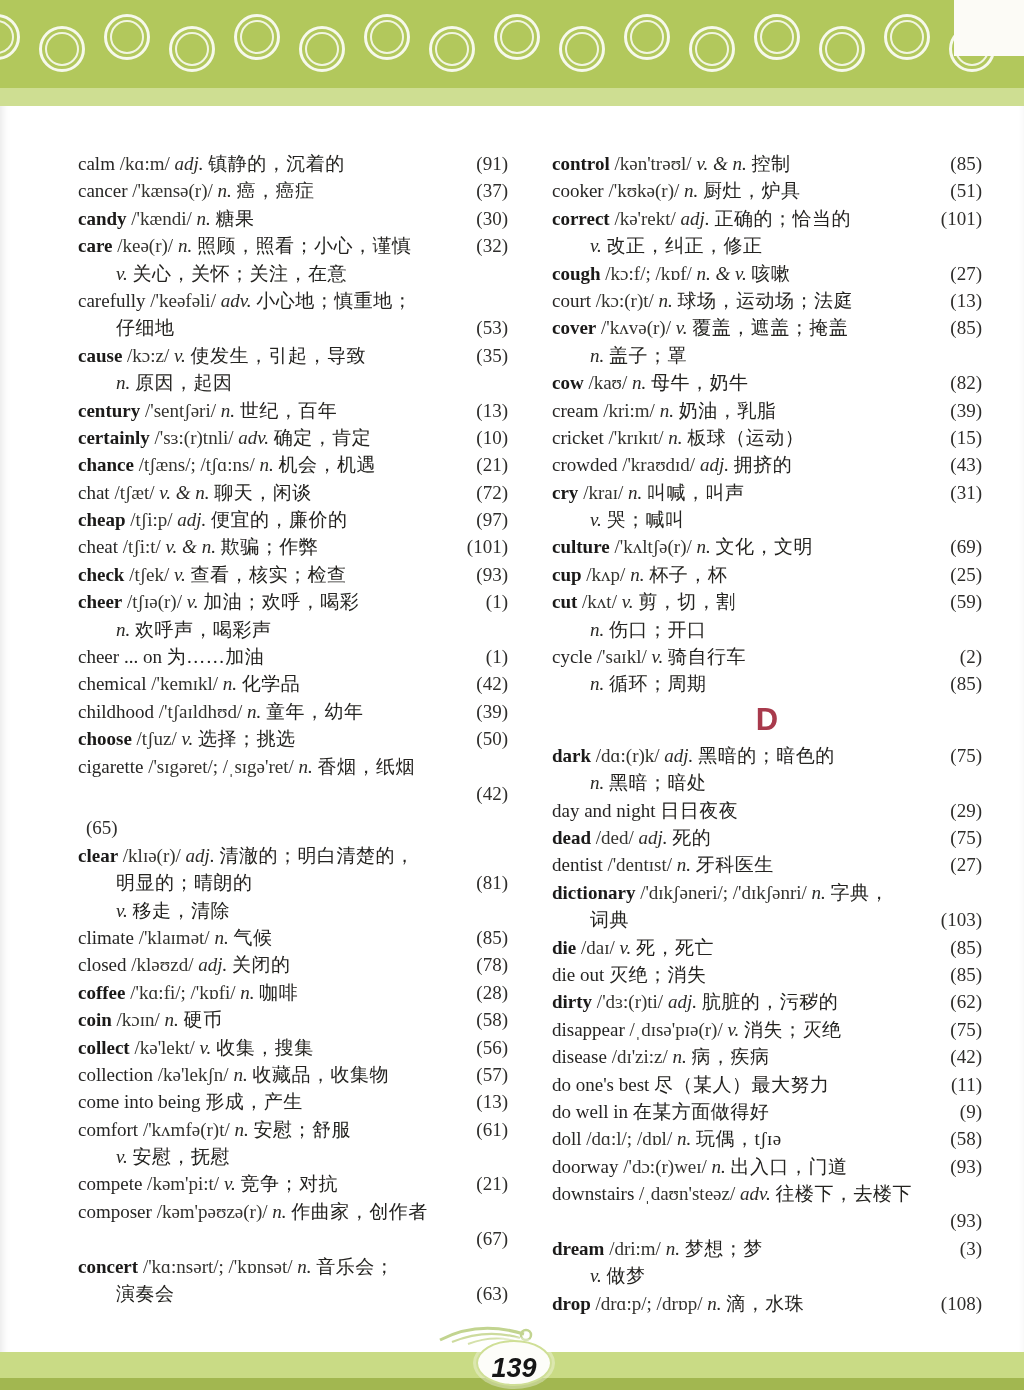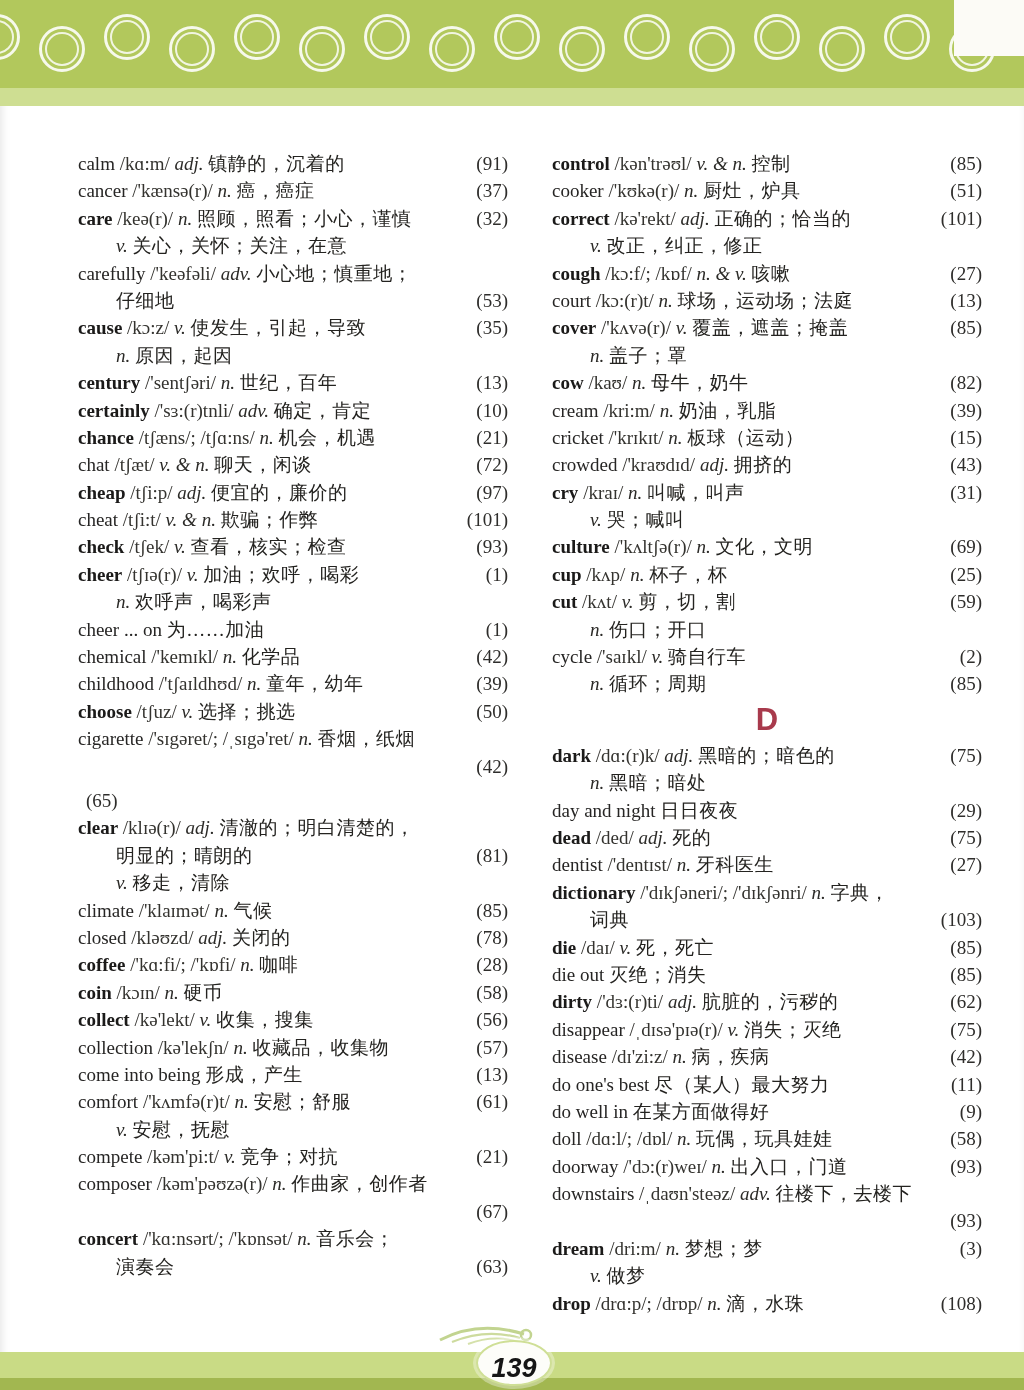--- a/index.html
+++ b/index.html
@@ -99,20 +99,24 @@
     <div class="col" id="col-left">
         <div class="row">
           <span class="main"><span class="w">calm</span> <span class="ph">/kɑ:m/</span> <span class="pos">adj.</span> <span class="zh">镇静的，沉着的</span> </span>
           <span class="pg">(91)</span>
         </div>
         <div class="row">
           <span class="main"><span class="w">cancer</span> <span class="ph">/'kænsə(r)/</span> <span class="pos">n.</span> <span class="zh">癌，癌症</span> </span>
           <span class="pg">(37)</span>
         </div>
         <div class="row">
+          <span class="main"><span class="w b">candy</span> <span class="ph">/'kændi/</span> <span class="pos">n.</span> <span class="zh">糖果</span> </span>
+          <span class="pg">(30)</span>
+        </div>
+        <div class="row">
           <span class="main"><span class="w b">care</span> <span class="ph">/keə(r)/</span> <span class="pos">n.</span> <span class="zh">照顾，照看；小心，谨慎</span> </span>
           <span class="pg">(32)</span>
         </div>
         <div class="row indent">
           <span class="main"><span class="pos">v.</span> <span class="zh">关心，关怀；关注，在意</span> </span>
           <span class="pg"></span>
         </div>
         <div class="row">
           <span class="main"><span class="w">carefully</span> <span class="ph">/'keəfəli/</span> <span class="pos">adv.</span> <span class="zh">小心地；慎重地；</span> </span>
           <span class="pg"></span>
@@ -397,21 +401,21 @@
           </div>
           <div class="row">
             <span class="main"><span class="w">do one's best</span> <span class="zh">尽（某人）最大努力</span> </span>
             <span class="pg">(11)</span>
           </div>
           <div class="row">
             <span class="main"><span class="w">do well in</span> <span class="zh">在某方面做得好</span> </span>
             <span class="pg">(9)</span>
           </div>
           <div class="row">
-            <span class="main"><span class="w">doll</span> <span class="ph">/dɑ:l/; /dɒl/</span> <span class="pos">n.</span> <span class="zh">玩偶，玩具娃娃</span> </span>
+            <span class="main"><span class="w">doll</span> <span class="ph">/dɑ:l/; /dɒl/</span> <span class="pos">n.</span> <span class="zh">玩偶，tʃɪə</span> </span>
             <span class="pg">(58)</span>
           </div>
           <div class="row">
             <span class="main"><span class="w">doorway</span> <span class="ph">/'dɔ:(r)weɪ/</span> <span class="pos">n.</span> <span class="zh">出入口，门道</span> </span>
             <span class="pg">(93)</span>
           </div>
           <div class="row">
             <span class="main"><span class="w">downstairs</span> <span class="ph">/ˌdaʊn'steəz/</span> <span class="pos">adv.</span> <span class="zh">往楼下，去楼下</span> </span>
             <span class="pg"></span>
           </div>

